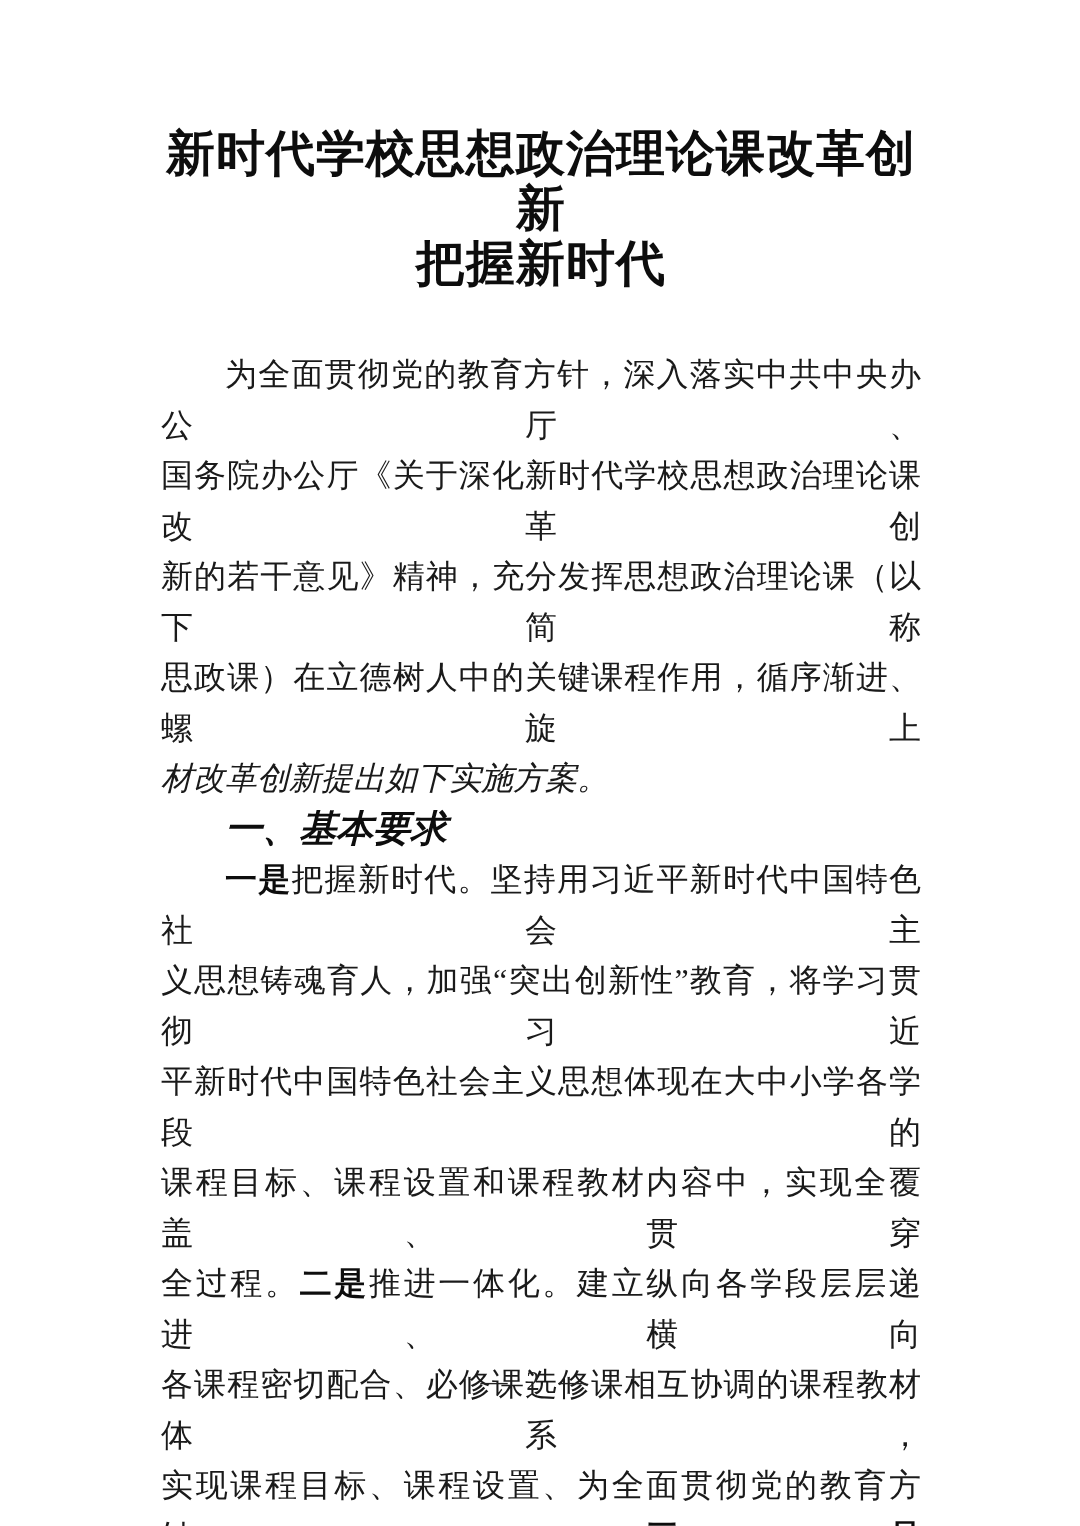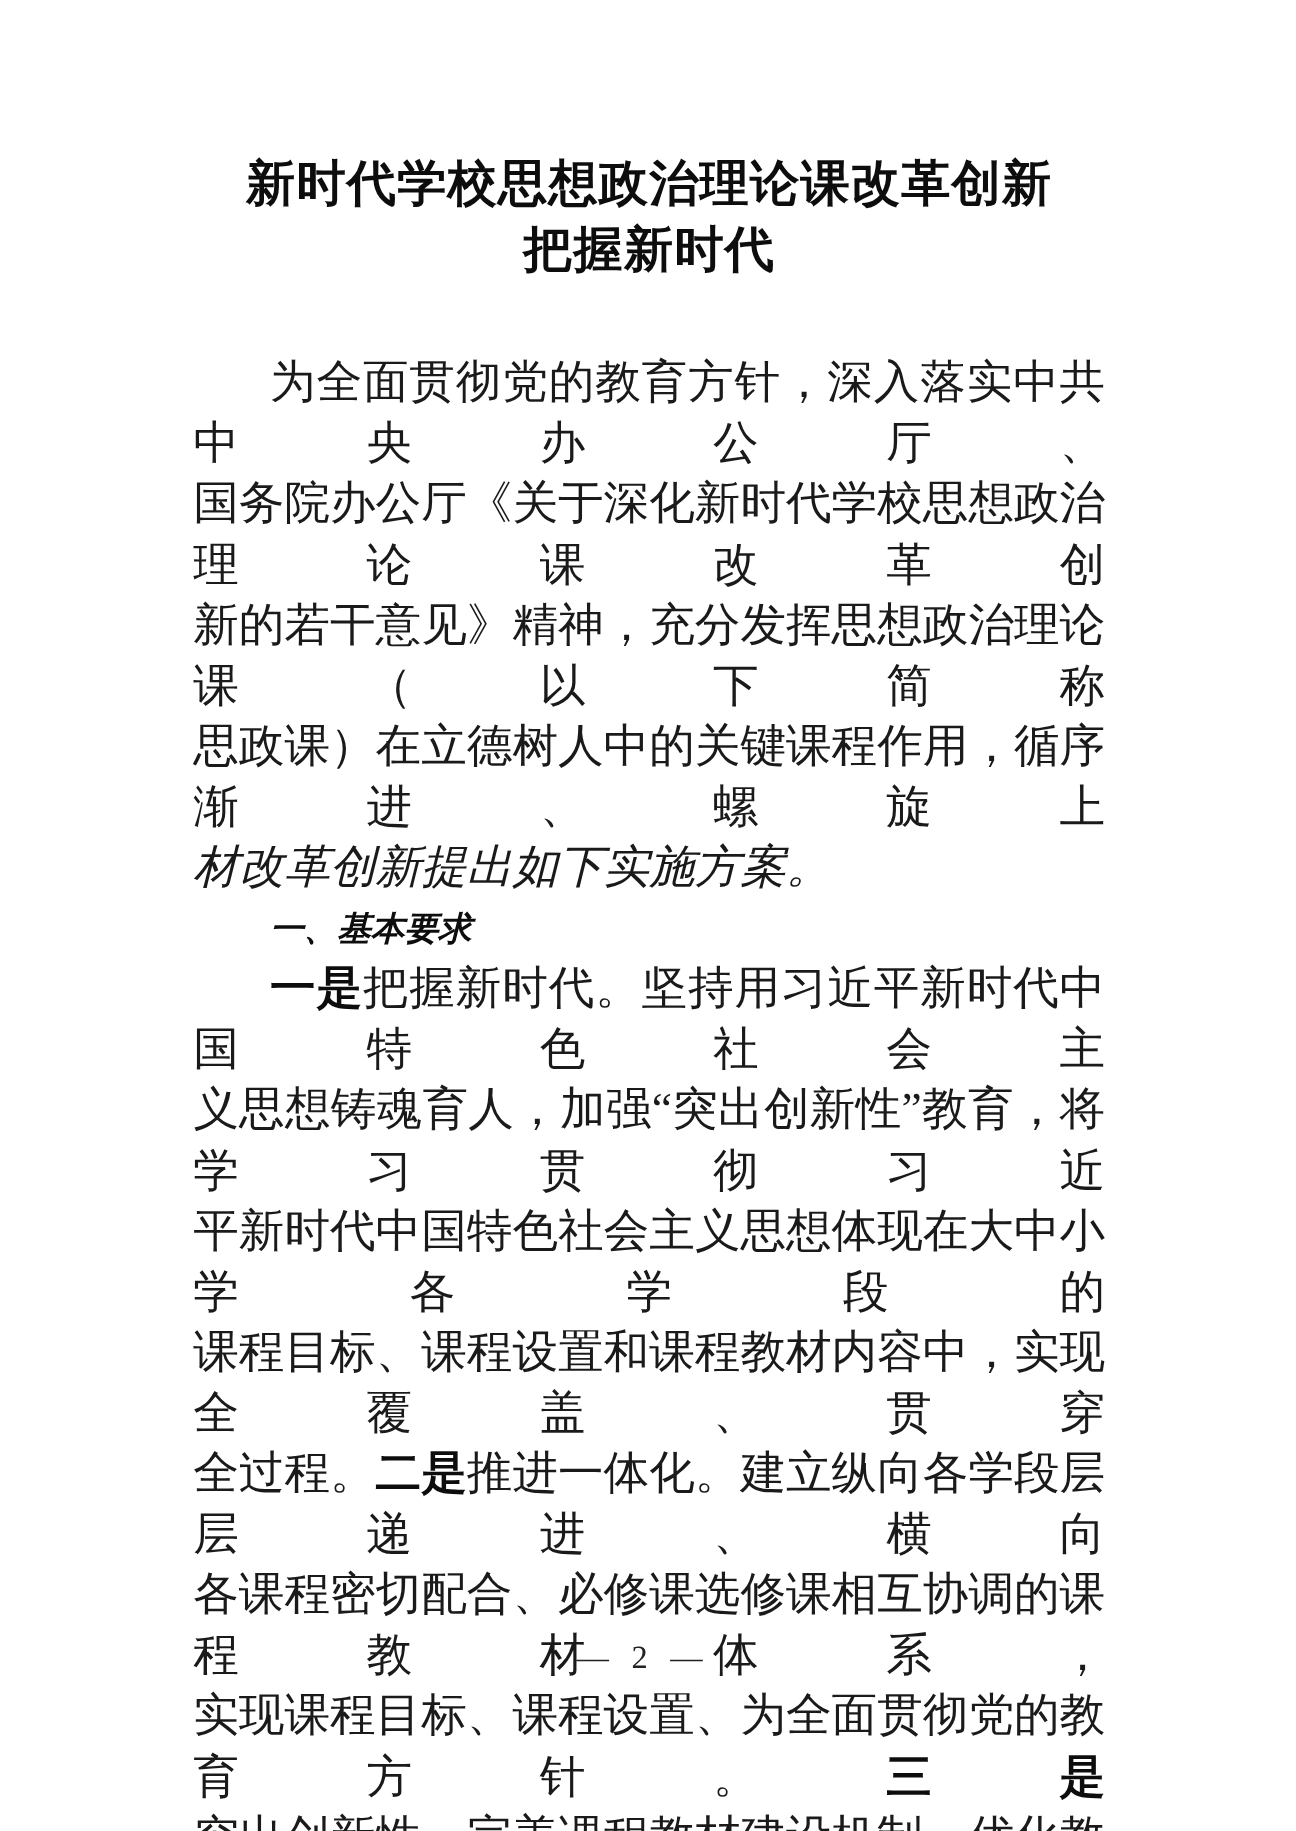--- a/index.html
+++ b/index.html
@@ -17,44 +17,44 @@
     position: absolute;
     left: 161px;
     top: 0;
     width: 760px;
   }
   .doc-title {
     margin-top: 126px;
     text-align: center;
     font-family: "Liberation Serif", serif;
     font-weight: 700;
-    font-size: 41px;
+    font-size: 49px;
     line-height: 55px;
     letter-spacing: 1px;
     color: #0d0d0d;
   }
   .doc-body {
     margin-top: 58px;
   }
   .line {
-    font-size: 38px;
+    font-size: 32px;
     line-height: 50.5px;
     text-align: justify;
     text-align-last: justify;
     color: #1a1a1a;
   }
   .line.last {
     text-align-last: left;
     font-style: italic;
   }
   .line.heading {
     text-align-last: left;
     font-family: "Liberation Sans", sans-serif;
     font-weight: 700;
-    font-size: 28px;
+    font-size: 37px;
     color: #0d0d0d;
   }
   .line.indent {
     text-indent: 64px;
   }
   .bold-run {
     font-family: "Liberation Sans", sans-serif;
     font-weight: 700;
     color: #0d0d0d;
   }

